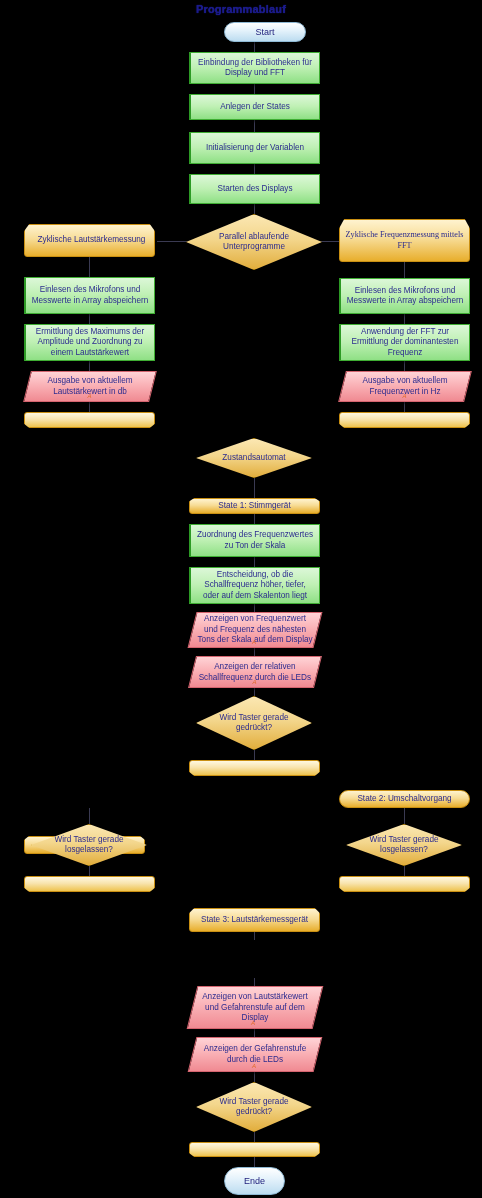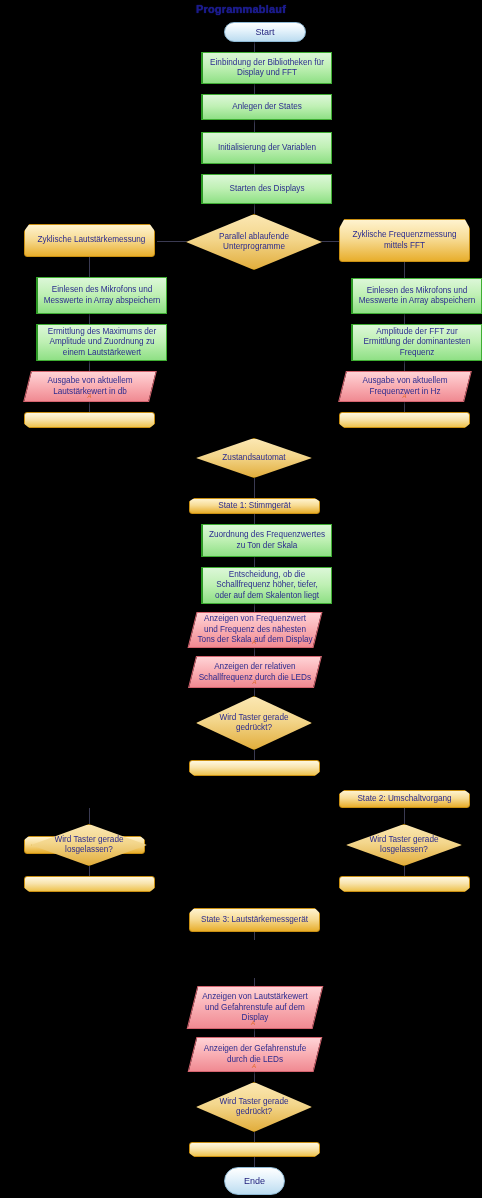--- a/index.html
+++ b/index.html
@@ -34,21 +34,20 @@
     box-shadow:1px 2px 2px rgba(0,0,0,.55);
     color:#23237e;font-size:9px;font-weight:normal;
   }
 
   
   .process{
     background:linear-gradient(to bottom,#dcf7d8 0%,#bff0b4 48%,#8fe085 100%);
     border:1px solid #3fae33;
     border-left:2px solid #2d9a25;
     box-shadow:2px 2px 2px rgba(0,0,0,.5);
-    margin-left:12px;
   }
 
   
   .io{
     background:linear-gradient(to bottom,#ffd3d6 0%,#f9aeb3 50%,#f08a92 100%);
     border:1px solid #d4646f;
     transform:skewX(-14deg);
     box-shadow:2px 2px 2px rgba(0,0,0,.5);
   }
   .io > span{transform:skewX(14deg);}
@@ -172,30 +171,30 @@
 
   <div class="node io" style="left:27px;top:371px;width:126px;height:31px;">
     <span>Ausgabe von aktuellem Lautstärkewert in db</span>
     <span class="io-mark">A</span>
   </div>
 
   <div class="node banner-end" style="left:24px;top:412px;width:131px;height:16px;">
     <span></span>
   </div>
 
-  <div class="node banner" style="left:339px;top:219px;width:131px;height:43px;">
+  <div class="node banner" style="left:339px;top:219px;width:131px;height:43px;font-family:Liberation Serif, serif;">
     <span>Zyklische Frequenzmessung mittels FFT</span>
   </div>
 
   <div class="node process" style="left:339px;top:278px;width:131px;height:36px;">
     <span>Einlesen des Mikrofons und Messwerte in Array abspeichern</span>
   </div>
 
   <div class="node process" style="left:339px;top:324px;width:131px;height:37px;">
-    <span>Amplitude der FFT zur Ermittlung der dominantesten Frequenz</span>
+    <span>Anwendung der FFT zur Ermittlung der dominantesten Frequenz</span>
   </div>
 
   <div class="node io" style="left:342px;top:371px;width:126px;height:31px;">
     <span>Ausgabe von aktuellem Frequenzwert in Hz</span>
     <span class="io-mark">A</span>
   </div>
 
   <div class="node banner-end" style="left:339px;top:412px;width:131px;height:16px;">
     <span></span>
   </div>
@@ -239,21 +238,21 @@
   </div>
 
   <div class="node decision" style="left:31px;top:824px;width:116px;height:42px;">
     <span>Wird Taster gerade losgelassen?</span>
   </div>
 
   <div class="node banner-end" style="left:24px;top:876px;width:131px;height:16px;">
     <span></span>
   </div>
 
-  <div class="node banner" style="left:339px;top:790px;width:131px;height:18px;">
+  <div class="node banner" style="left:339px;top:790px;width:131px;height:18px;border-radius:9px;">
     <span>State 2: Umschaltvorgang</span>
   </div>
 
   <div class="node decision" style="left:346px;top:824px;width:116px;height:42px;">
     <span>Wird Taster gerade losgelassen?</span>
   </div>
 
   <div class="node banner-end" style="left:339px;top:876px;width:131px;height:16px;">
     <span></span>
   </div>

